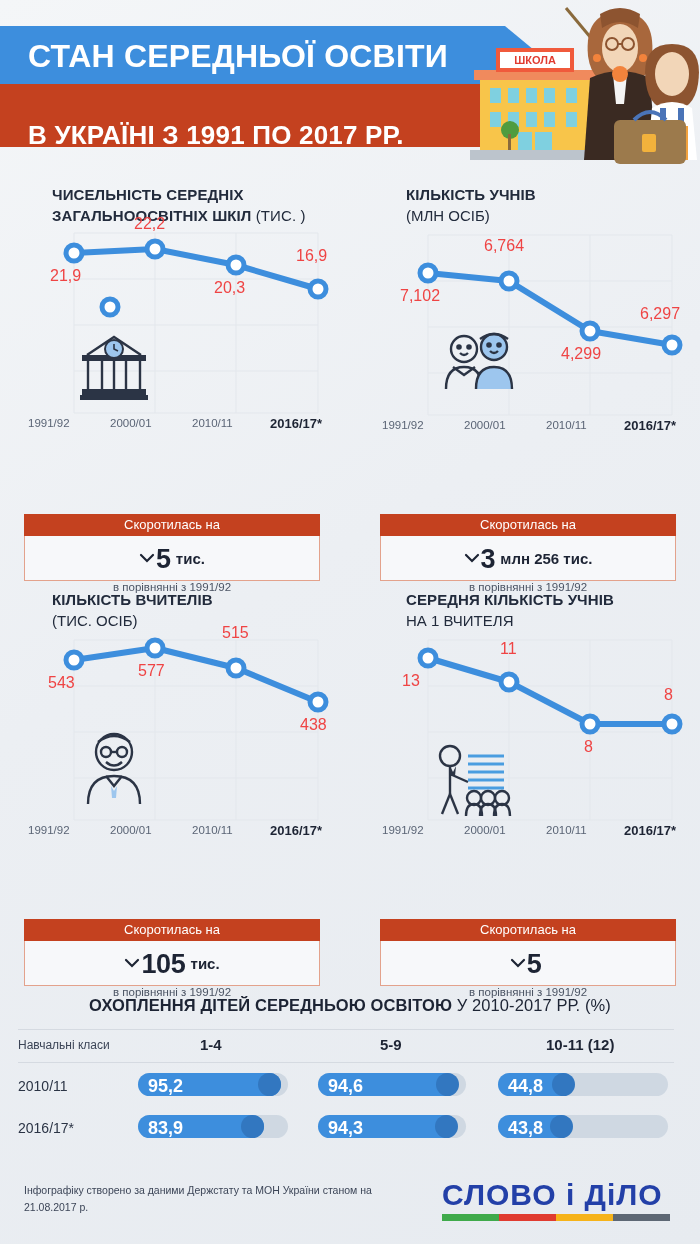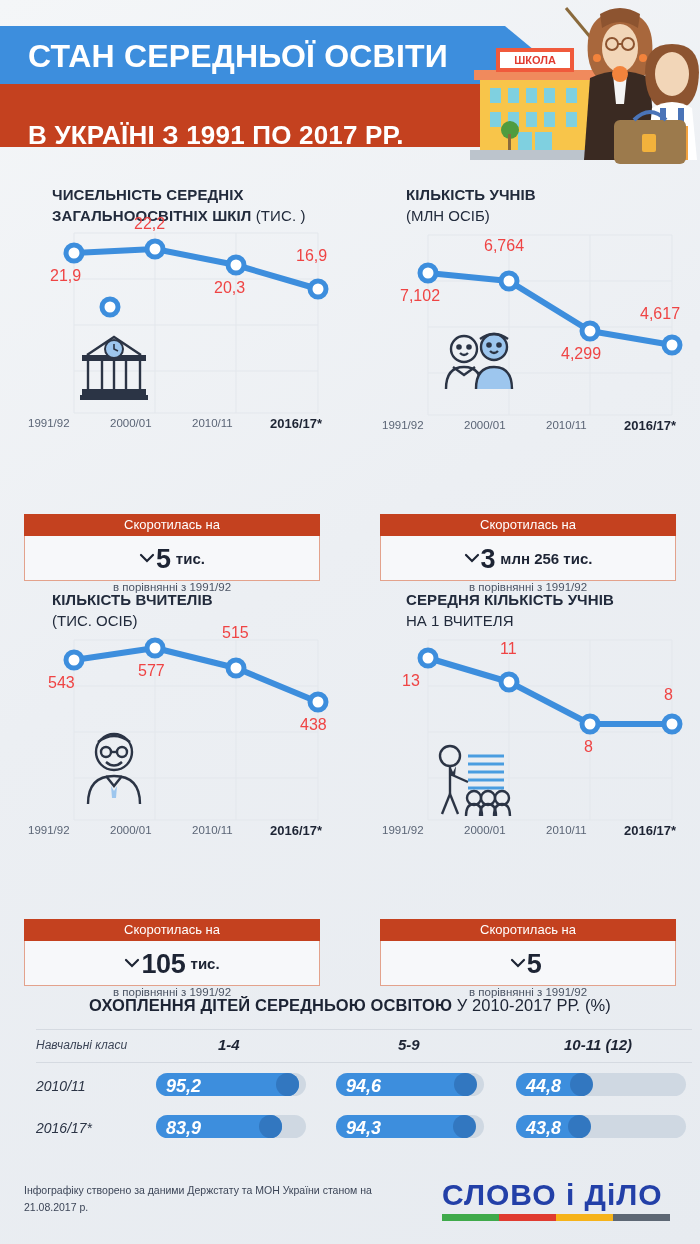--- a/index.html
+++ b/index.html
@@ -63,21 +63,21 @@
      letter-spacing:-.3px;}
   .k-unit{font-size:15px;font-weight:bold;color:#1d2434;vertical-align:middle;
      margin-left:5px;}
   .k-foot{text-align:center;font-size:11.5px;color:#4a5363;}
 
   
   .cov{position:absolute;left:0;top:996px;width:700px;}
   .cov-title{text-align:center;font-size:16.5px;font-weight:bold;color:#1d2434;
      letter-spacing:.1px;}
   .cov-title .thin{font-weight:normal;}
-  .cov-table{position:relative;margin:14px 22px 0 36px;width:656px;font-style:italic;}
+  .cov-table{position:relative;margin:14px 22px 0 18px;width:656px;}
   .cov-hrow{position:relative;height:32px;border-top:1px solid #d5dae1;
      border-bottom:1px solid #d5dae1;}
   .cov-hrow .hl{position:absolute;top:8px;font-size:12px;color:#3c4557;}
   .cov-hrow .hc{position:absolute;top:6px;font-size:15px;font-weight:bold;
      color:#1d2434;}
   .cov-row{position:relative;height:36px;margin-top:6px;}
   .cov-row .rl{position:absolute;left:0;top:9px;font-size:14px;color:#2b3445;}
   .bar{position:absolute;top:4px;height:23px;border-radius:12px;
      background:#cfd8e2;}
   .bar .fill{position:absolute;left:0;top:0;height:23px;border-radius:12px;
@@ -254,21 +254,21 @@
           <circle cx="63" cy="118" r="1.6" fill="#2b3445"></circle>
         <circle cx="83" cy="116" r="1.6" fill="#2b3445"></circle>
           <circle cx="93" cy="116" r="1.6" fill="#2b3445"></circle>
         <path d="M54 124 q4 4 8 0"></path>
           <path d="M84 122 q4 4 8 0"></path>
       </g>
     </svg>
     <div class="dlabel" style="left:-6px;top:58px;">7,102</div>
     <div class="dlabel" style="left:78px;top:8px;">6,764</div>
     <div class="dlabel" style="left:155px;top:116px;">4,299</div>
-    <div class="dlabel" style="left:234px;top:76px;">4,617</div>
+    <div class="dlabel" style="left:234px;top:76px;">6,297</div>
   </div>
   <div class="xaxis">
     <span style="left:0px;">1991/92</span>
     <span style="left:82px;">2000/01</span>
     <span style="left:164px;">2010/11</span>
     <span class="last" style="left:242px;">2016/17*</span>
   </div>
 </div>
 
 <div class="block b3">

